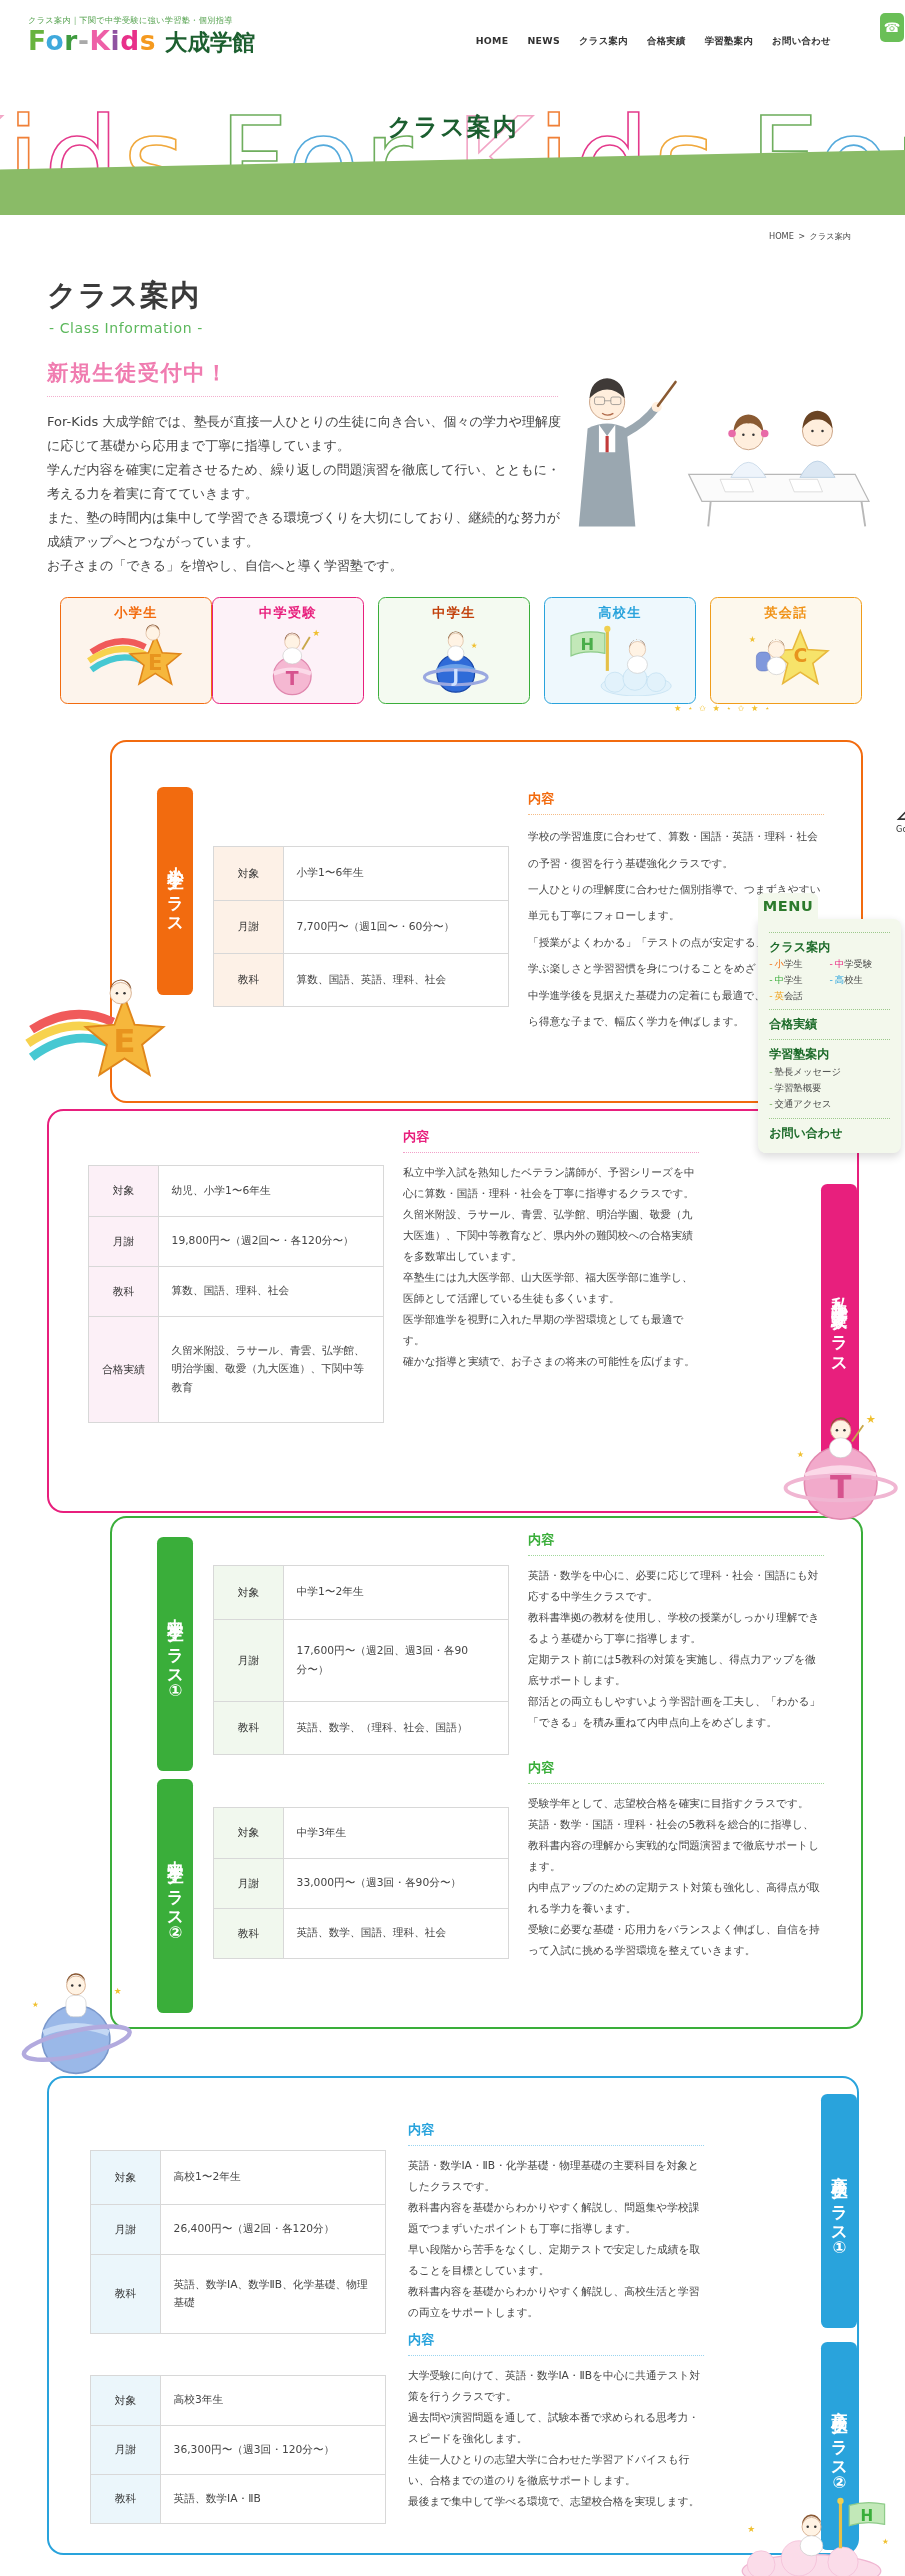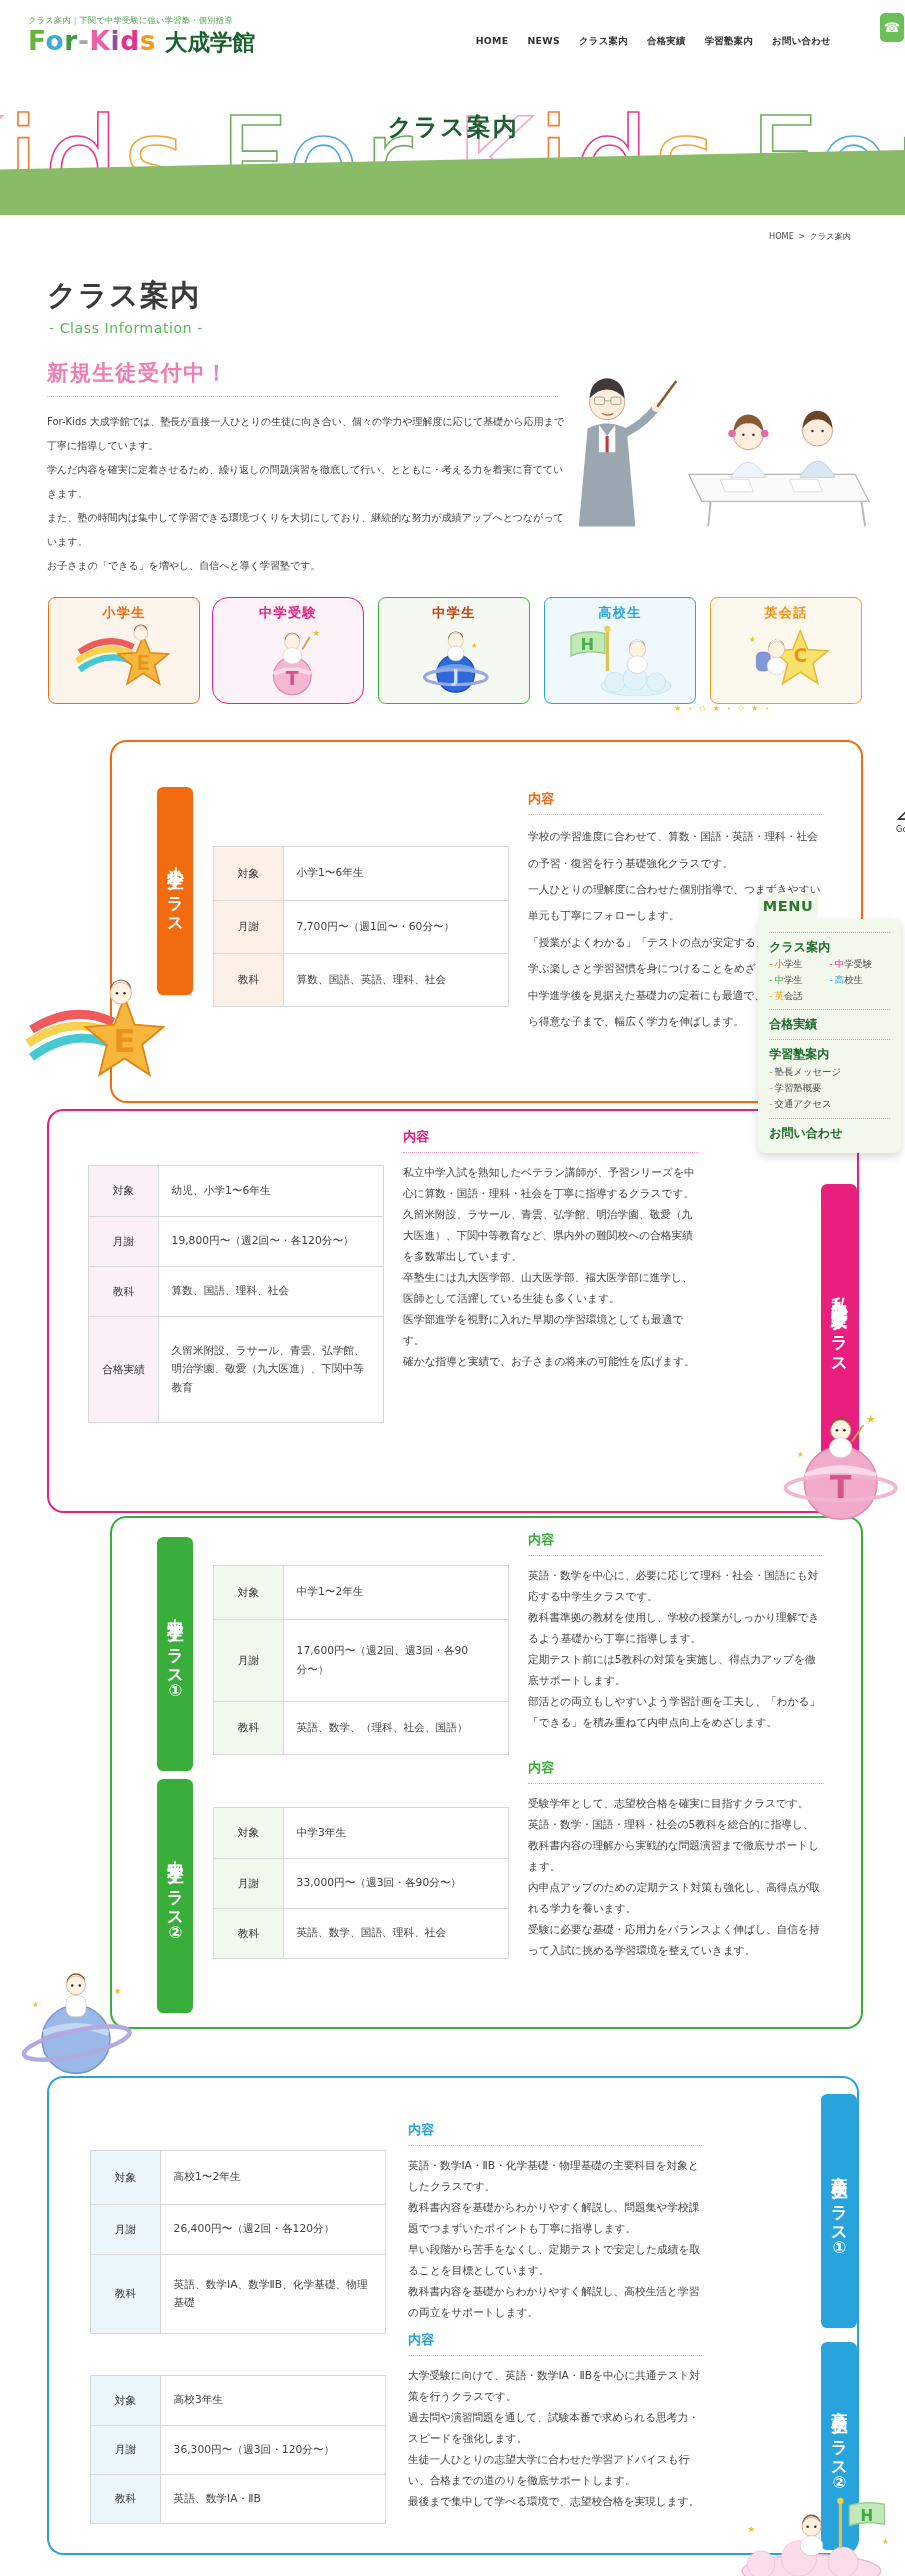--- a/index.html
+++ b/index.html
@@ -33,28 +33,28 @@
   
   #breadcrumb { left:769px; top:224px; font-size:8.2px; color:#4a4a4a; }
   #breadcrumb .sep { margin:0 4.4px; }
   #breadcrumb a { color:#4a4a4a; text-decoration:none; }
   #page-title { left:47px; top:269px; font-size:29px; font-weight:bold; color:#3a3a3a; letter-spacing:1.3px; }
   #page-subtitle { left:49px; top:313px; font-size:14px; color:#5cb85c; letter-spacing:0.6px; }
 
   
   #intro-heading { left:47px; top:351px; font-size:21.4px; font-weight:bold; color:#f07cb0; letter-spacing:1.3px; }
   #intro-rule { left:47px; top:389px; width:511px; border-bottom:1.9px dotted #f2afce; }
-  #intro-text { left:47px; top:403px; width:518px; font-size:10px; line-height:24px; color:#444; }
+  #intro-text { left:47px; top:403px; width:518px; font-size:13px; line-height:24px; color:#444; }
   #intro-illust { left:560px; top:351px; }
 
   
   .cat-card { top:590px; width:152px; height:107px; border-radius:7.5px; border:1.9px solid; text-align:center; padding-top:6.3px; z-index:2; }
   .cat-card .cat-label { font-size:13.2px; font-weight:bold; letter-spacing:1.3px; }
-  #card-0 { left:48px;  border-color:#f26b0f; background:#fdf4ec;font-family:Liberation Mono, monospace; } #card-0 .cat-label{color:#f26b0f}
-  #card-1 { left:212px; border-color:#e81f7d; background:#fdf2f8;border-radius:16px; } #card-1 .cat-label{color:#e81f7d}
+  #card-0 { left:60px;  border-color:#f26b0f; background:#fdf4ec; } #card-0 .cat-label{color:#f26b0f}
+  #card-1 { left:212px; border-color:#e81f7d; background:#fdf2f8; } #card-1 .cat-label{color:#e81f7d}
   #card-2 { left:378px; border-color:#3aae3a; background:#f4faf1; } #card-2 .cat-label{color:#c2410c}
   #card-3 { left:544px; border-color:#29a3dc; background:#eef8fd; } #card-3 .cat-label{color:#29a3dc}
   #card-4 { left:710px; border-color:#f09c1a; background:#fdf8ed; } #card-4 .cat-label{color:#f09216}
   #star-sprinkle { left:674px; top:696px; font-size:8.2px; color:#f2c230; letter-spacing:1.9px; z-index:3; }
 
   
   .cbox { position:absolute; border-radius:16.4px; background:#fff; z-index:1; }
   #box1 { left:110px; top:733px; width:753px; height:363px; border:2.5px solid #f26b0f; }
   #box2 { left:47px;  top:1102px; width:812px; height:404px; border:2.5px solid #e81f7d; }
   #box3 { left:110px; top:1509px; width:753px; height:513px; border:2.5px solid #3aae3a; }

